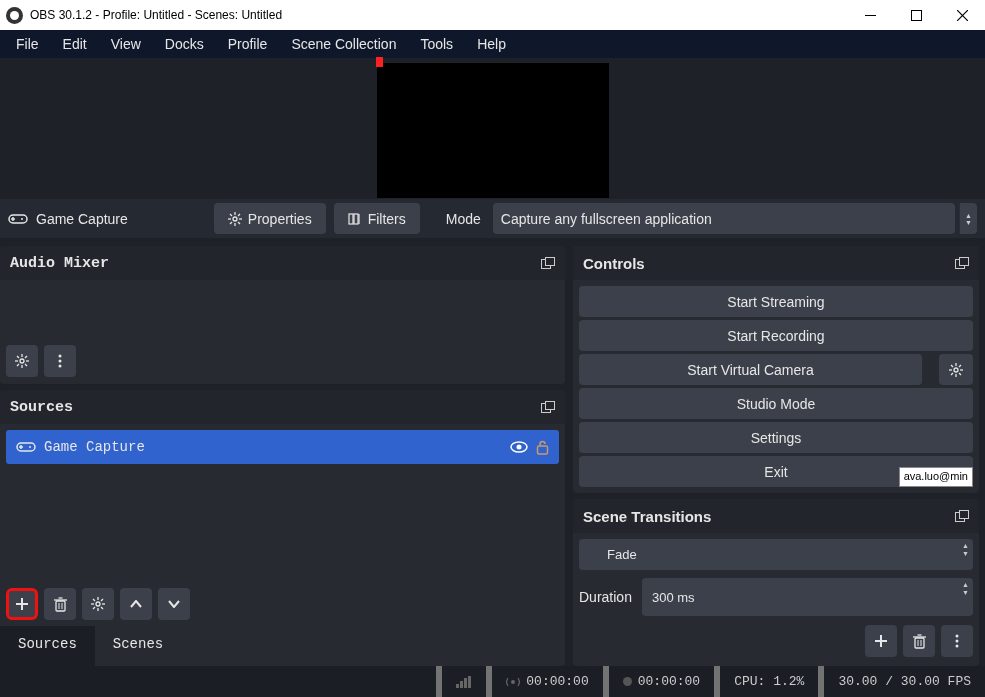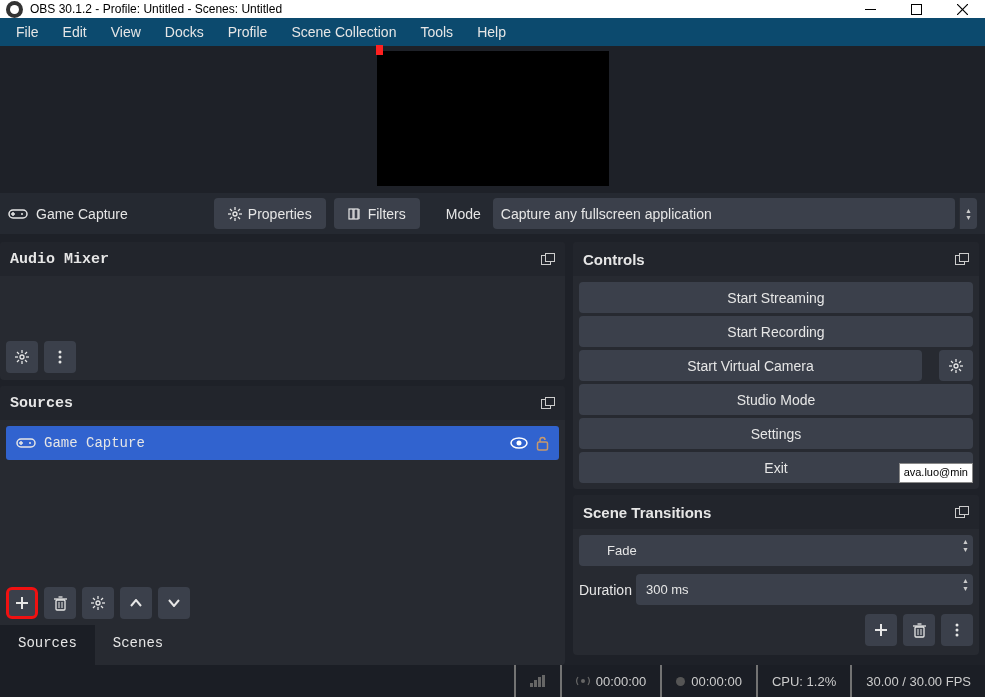--- a/index.html
+++ b/index.html
@@ -4,37 +4,37 @@
 <style>
 * { box-sizing: border-box; margin: 0; padding: 0; }
 body {
   width: 985px; height: 697px;
   font-family: "Segoe UI", Arial, sans-serif;
   font-size: 13px; color: #e6e6e6;
   background: #272a31; overflow: hidden;
   display: flex; flex-direction: column;
 }
 .titlebar {
-  height: 18px; background: #fff; color: #000;
+  height: 30px; background: #fff; color: #000;
   display: flex; align-items: center; padding-left: 6px;
 }
 .titlebar .appicon {
   width: 17px; height: 17px; border-radius: 50%;
   background: #333; display: flex; align-items: center; justify-content: center;
   margin-right: 7px;
 }
 .titlebar .appicon .in { width: 9px; height: 9px; border-radius: 50%; background: #fff; }
 .titlebar .title { font-size: 12px; }
 .titlebar .spacer { flex: 1; }
 .titlebar .winbtn {
   width: 46px; height: 30px; display: flex; align-items: center; justify-content: center;
   font-size: 13px; color: #000;
 }
 .menubar {
-  height: 28px; background: #0c4a6e; display: flex; align-items: center;
+  height: 28px; background: #0f172a; display: flex; align-items: center;
   padding: 12px 4px;
 }
 .menubar .mitem { padding: 4px 12px; font-size: 14px; }
 .preview-area {
   height: 147px; background: #1e2128; position: relative;
   display: flex; justify-content: center; padding-top: 5px;
 }
 .preview-canvas { width: 232px; height: 135px; background: #000; position: relative; }
 .preview-marker { position: absolute; top: -6px; left: -1px; width: 7px; height: 10px; background: #ff2020; }
 .source-toolbar {
@@ -97,30 +97,30 @@
   align-items:center; justify-content:center; font-size:14px; margin: 0 6px;
 }
 .ctrl-row { display:flex; gap:17px; margin: 0 6px;}
 .ctrl-row .ctrl-btn { margin: 0; flex:1; }
 .ctrl-row .icon-btn { flex: 0 0 34px; height:31px;}
 .controls-panel { padding-bottom: 0; }
 .controls-body { display:flex; flex-direction:column; gap:3px; padding:6px 0;justify-content:flex-end;}
 .transitions-panel { }
 .trans-body { padding: 6px; display:flex; flex-direction:column; gap:8px; }
 .select-row { height: 31px; background:#3b404b; border-radius:4px; display:flex; align-items:center; padding:0 28px; position:relative;}
-.dur-row { display:flex; align-items:center; gap:4px; }
+.dur-row { display:flex; align-items:center; gap:10px; }
 .dur-row .lab { font-size:14px; }
-.dur-input { flex:1; height:31px; background:#3b404b; border-radius:4px; display:flex; align-items:center; padding:0 10px; position:relative;}
+.dur-input { flex:1; height:38px; background:#3b404b; border-radius:4px; display:flex; align-items:center; padding:0 10px; position:relative;}
 .spin { position:absolute; right:4px; top:3px; display:flex; flex-direction:column; font-size:7px; line-height:8px; color:#ccc;}
 .trans-footer { height: 44px; display:flex; gap:6px; padding:0 6px 6px; align-items:center; justify-content:flex-end;}
 .statusbar {
   height: 32px; background: #1b1e25; display:flex; align-items:center;
   justify-content:flex-end; font-size:13px; color:#ccc;
 }
-.stat { padding: 0 14px; display:flex; align-items:center; gap:6px; border-left:2px solid #737373; height:100%;}
+.stat { padding: 0 14px; display:flex; align-items:center; gap:6px; border-left:6px solid #737373; height:100%;font-family:Liberation Mono, monospace;}
 .dot { width:9px; height:9px; border-radius:50%; background:#555;}
 .email-overlay {
   position:absolute; right:0; bottom:0; height:20px;
   background:#fff; color:#000; font-size:11px; padding:2px 4px; border:1px solid #888;
 }
 svg { display:block; }
 .rel { position: relative; }
 </style>
 </head>
 <body>

